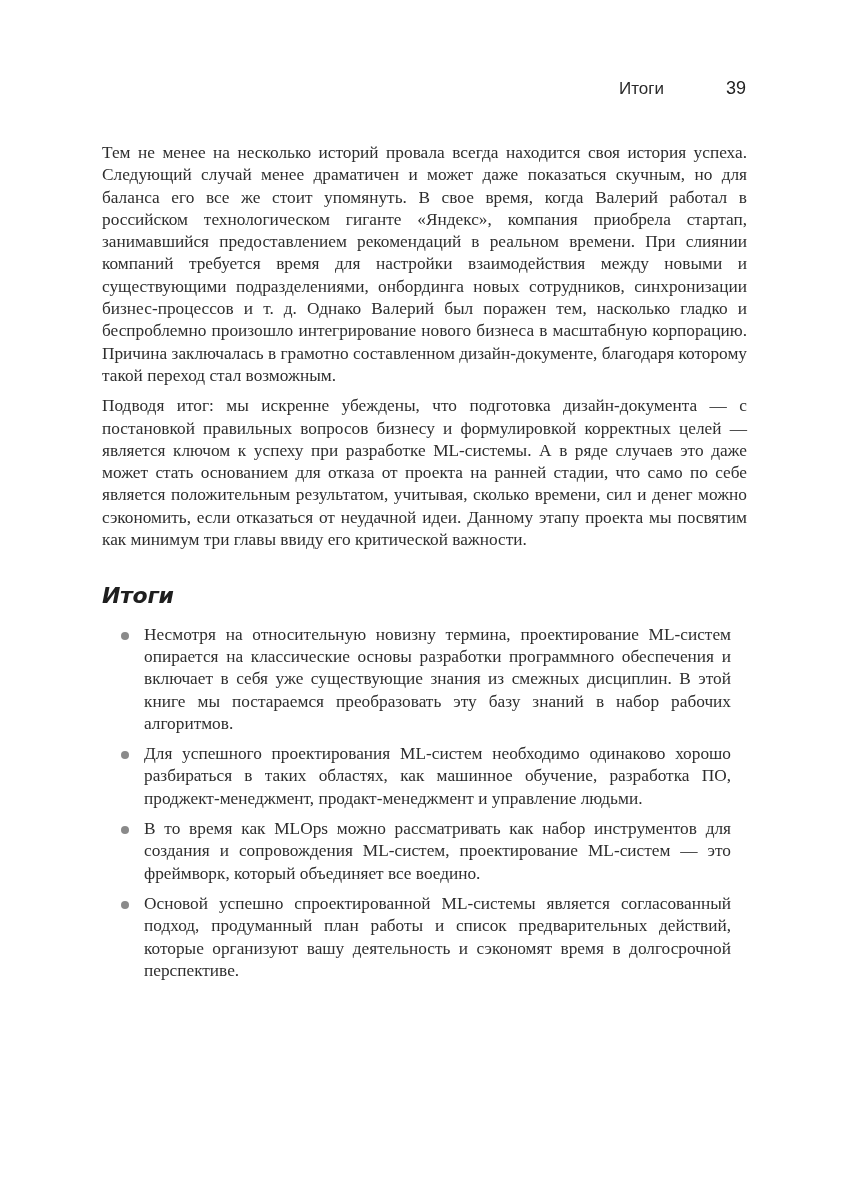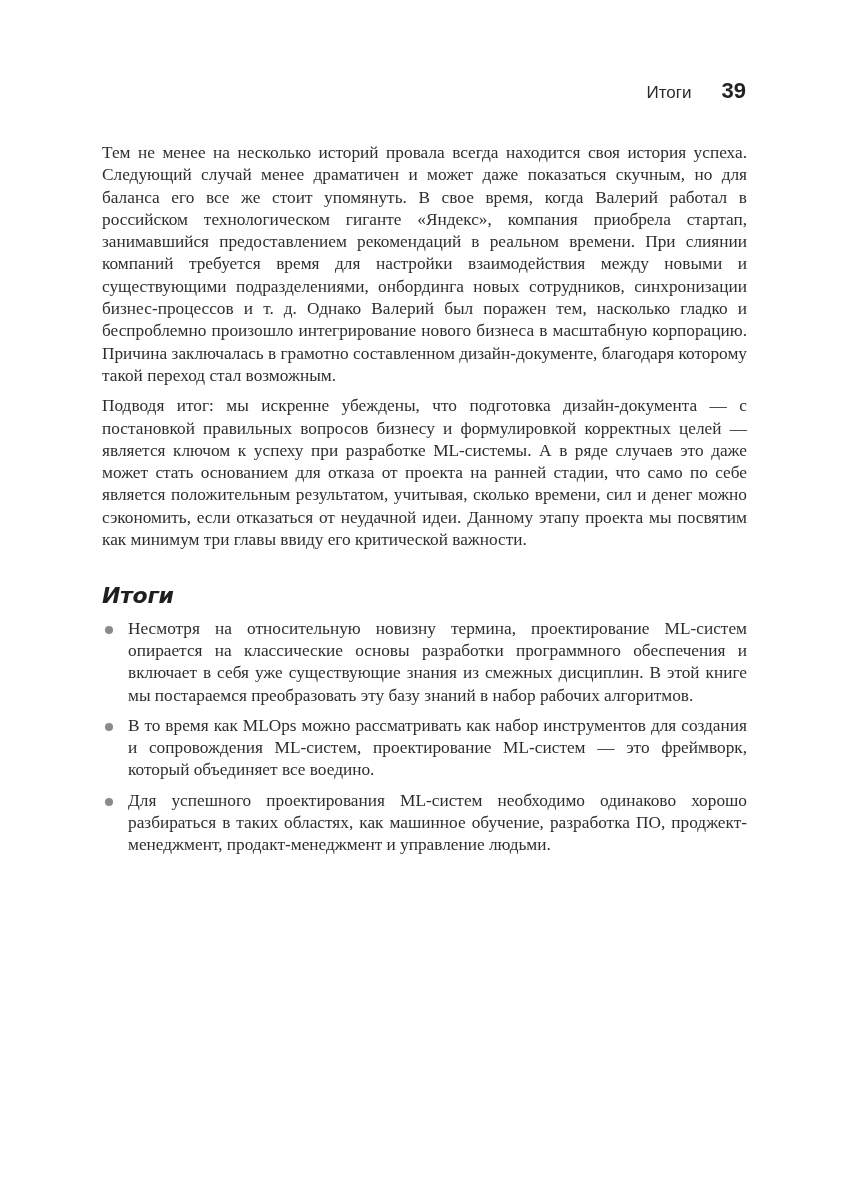--- a/index.html
+++ b/index.html
@@ -21,23 +21,24 @@
       display: flex;
       align-items: baseline;
       font-family: "Liberation Sans", sans-serif;
     }
     .running-title {
       font-size: 17px;
       color: #2a2a2a;
       margin-right: 30px;
     }
     .page-number {
-      font-size: 22px;
-      font-weight: bold;
+      font-size: 18px;
+      font-weight: normal;
       color: #222;
+      margin-left: 32px;
     }
     .content {
       position: absolute;
       top: 138px;
       left: 102px;
       width: 645px;
       font-family: "Liberation Serif", serif;
       font-size: 17.3px;
       line-height: 22.3px;
       text-align: justify;
@@ -51,21 +52,21 @@
       font-family: "DejaVu Sans", sans-serif;
       font-weight: bold;
       font-style: italic;
       font-size: 22px;
       color: #1f1f1f;
       margin: 34px 0 10px 0;
       letter-spacing: -0.3px;
     }
     ul.summary {
       list-style: none;
-      margin: 0;
+      margin: 16px;
       padding: 0;
     }
     ul.summary li {
       position: relative;
       padding-left: 26px;
       margin-bottom: 8px;
     }
     .bullet {
       position: absolute;
       left: 3px;
@@ -90,20 +91,24 @@
 
   <h2 class="section-heading">Итоги</h2>
 
   <ul class="summary">
     <li>
       <span class="bullet"></span>
       <span>Несмотря на относительную новизну термина, проектирование ML-систем опирается на классические основы разработки программного обеспечения и включает в себя уже существующие знания из смежных дисциплин. В этой книге мы постараемся преобразовать эту базу знаний в набор рабочих алгоритмов.</span>
     </li>
     <li>
       <span class="bullet"></span>
+      <span>Для успешного проектирования ML-систем необходимо одинаково хорошо разбираться в таких областях, как машинное обучение, разработка ПО, проджект-менеджмент, продакт-менеджмент и управление людьми.</span>
+    </li>
+    <li>
+      <span class="bullet"></span>
       <span>В то время как MLOps можно рассматривать как набор инструментов для создания и сопровождения ML-систем, проектирование ML-систем — это фреймворк, который объединяет все воедино.</span>
     </li>
     <li>
       <span class="bullet"></span>
-      <span>Для успешного проектирования ML-систем необходимо одинаково хорошо разбираться в таких областях, как машинное обучение, разработка ПО, проджект-менеджмент, продакт-менеджмент и управление людьми.</span>
+      <span>Основой успешно спроектированной ML-системы является согласованный подход, продуманный план работы и список предварительных действий, которые организуют вашу деятельность и сэкономят время в долгосрочной перспективе.</span>
     </li>
   </ul>
 </div>
 
 </body></html>

